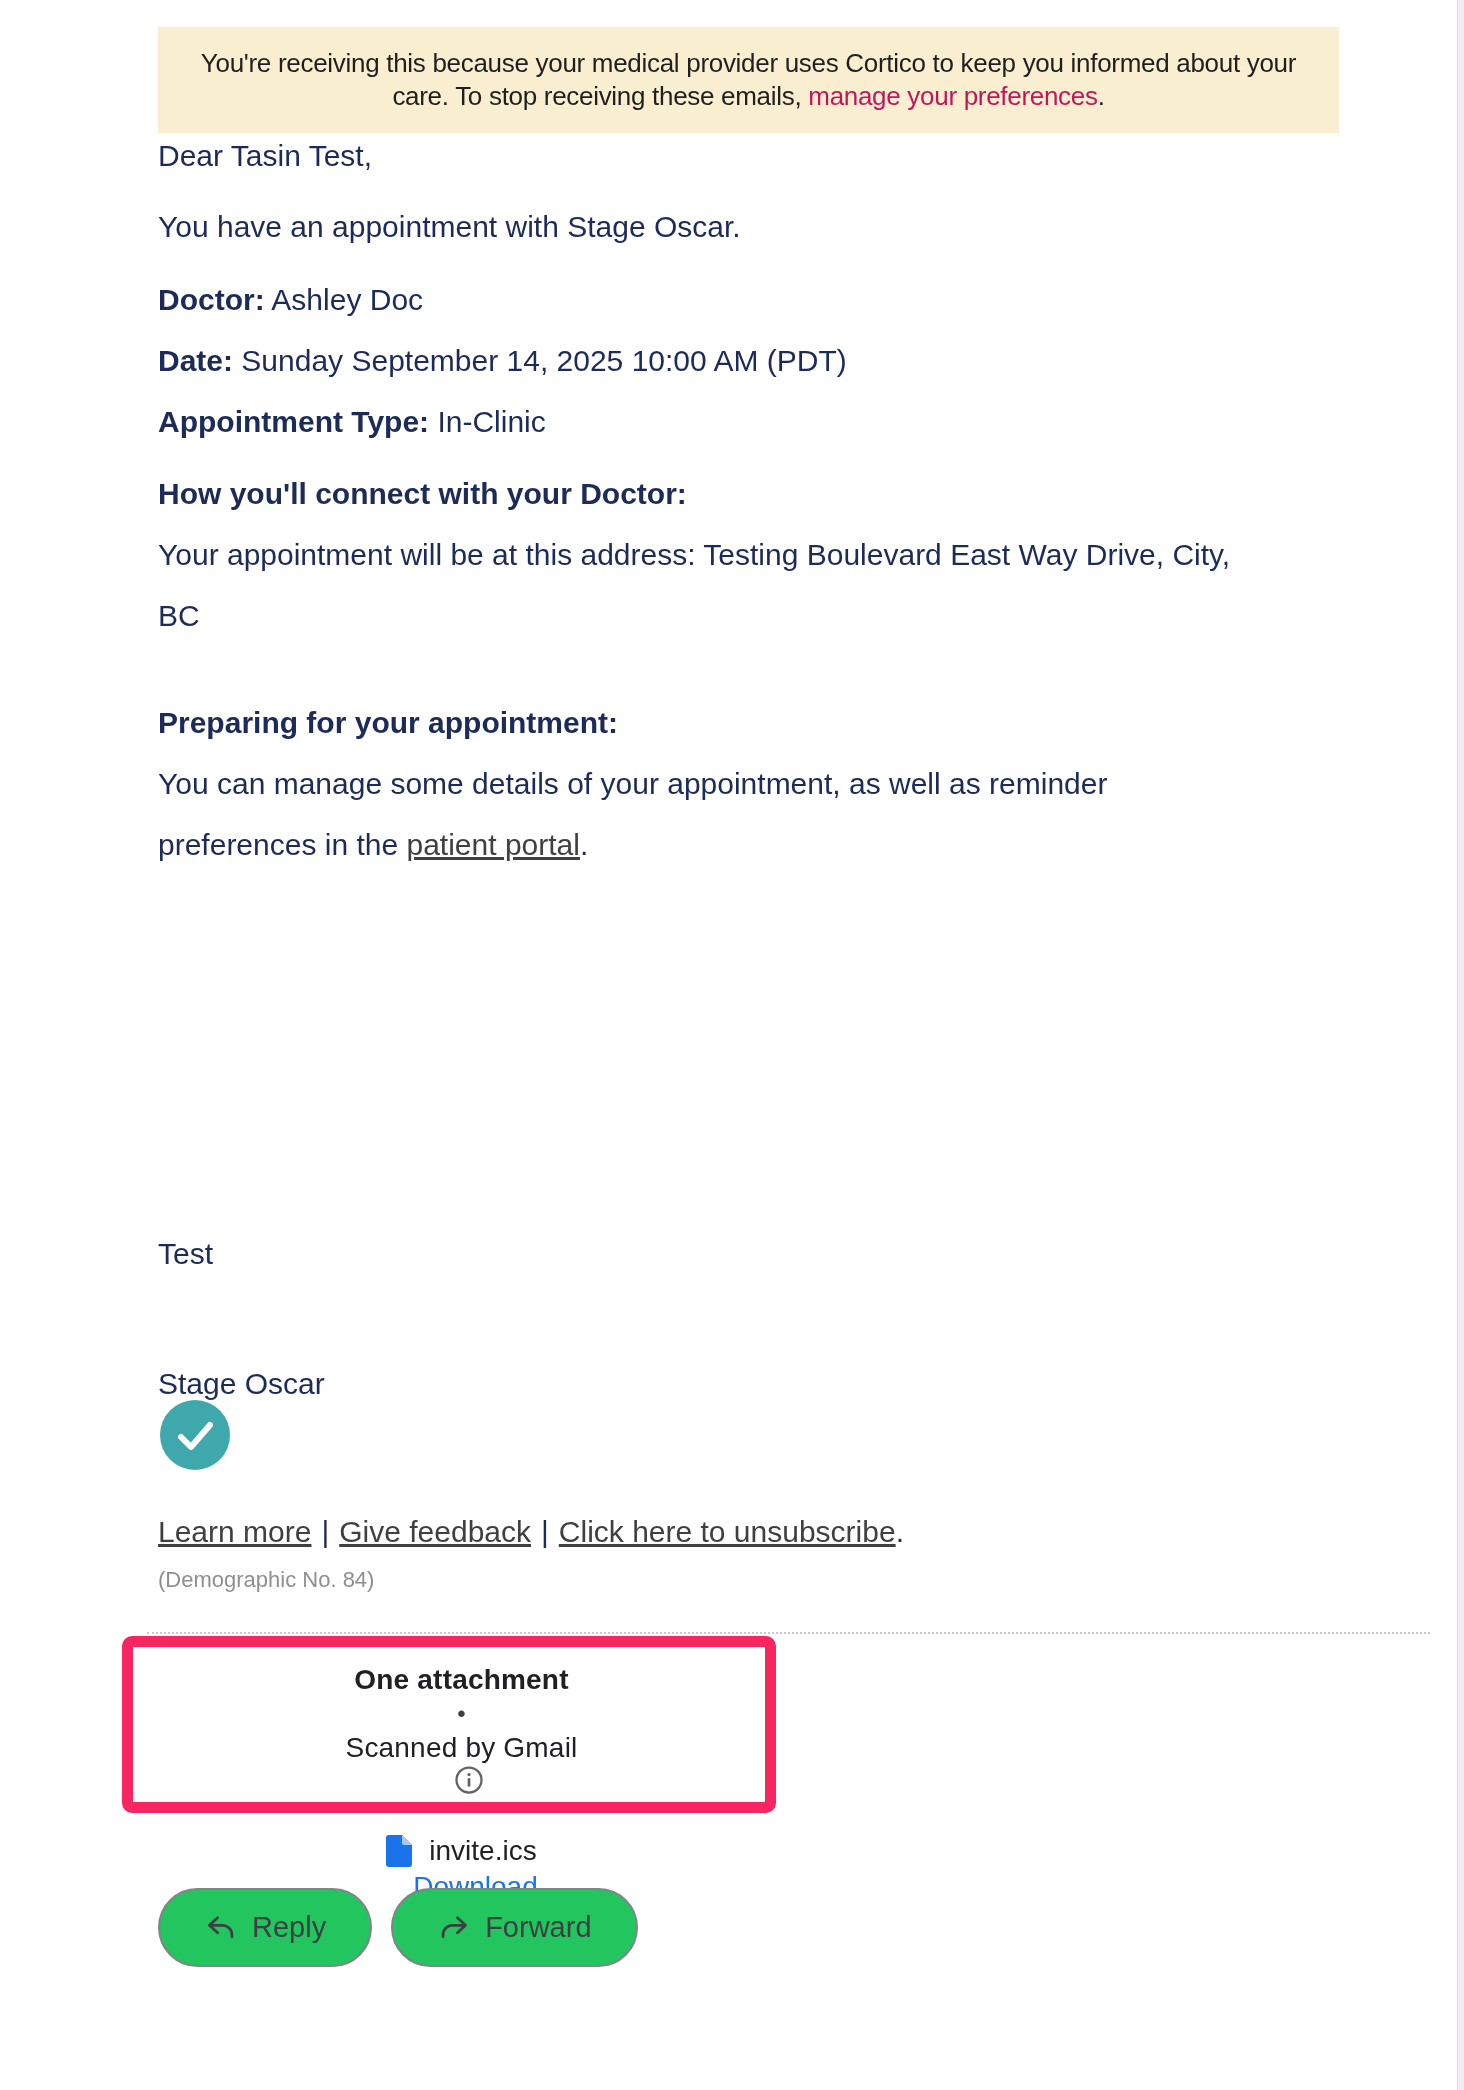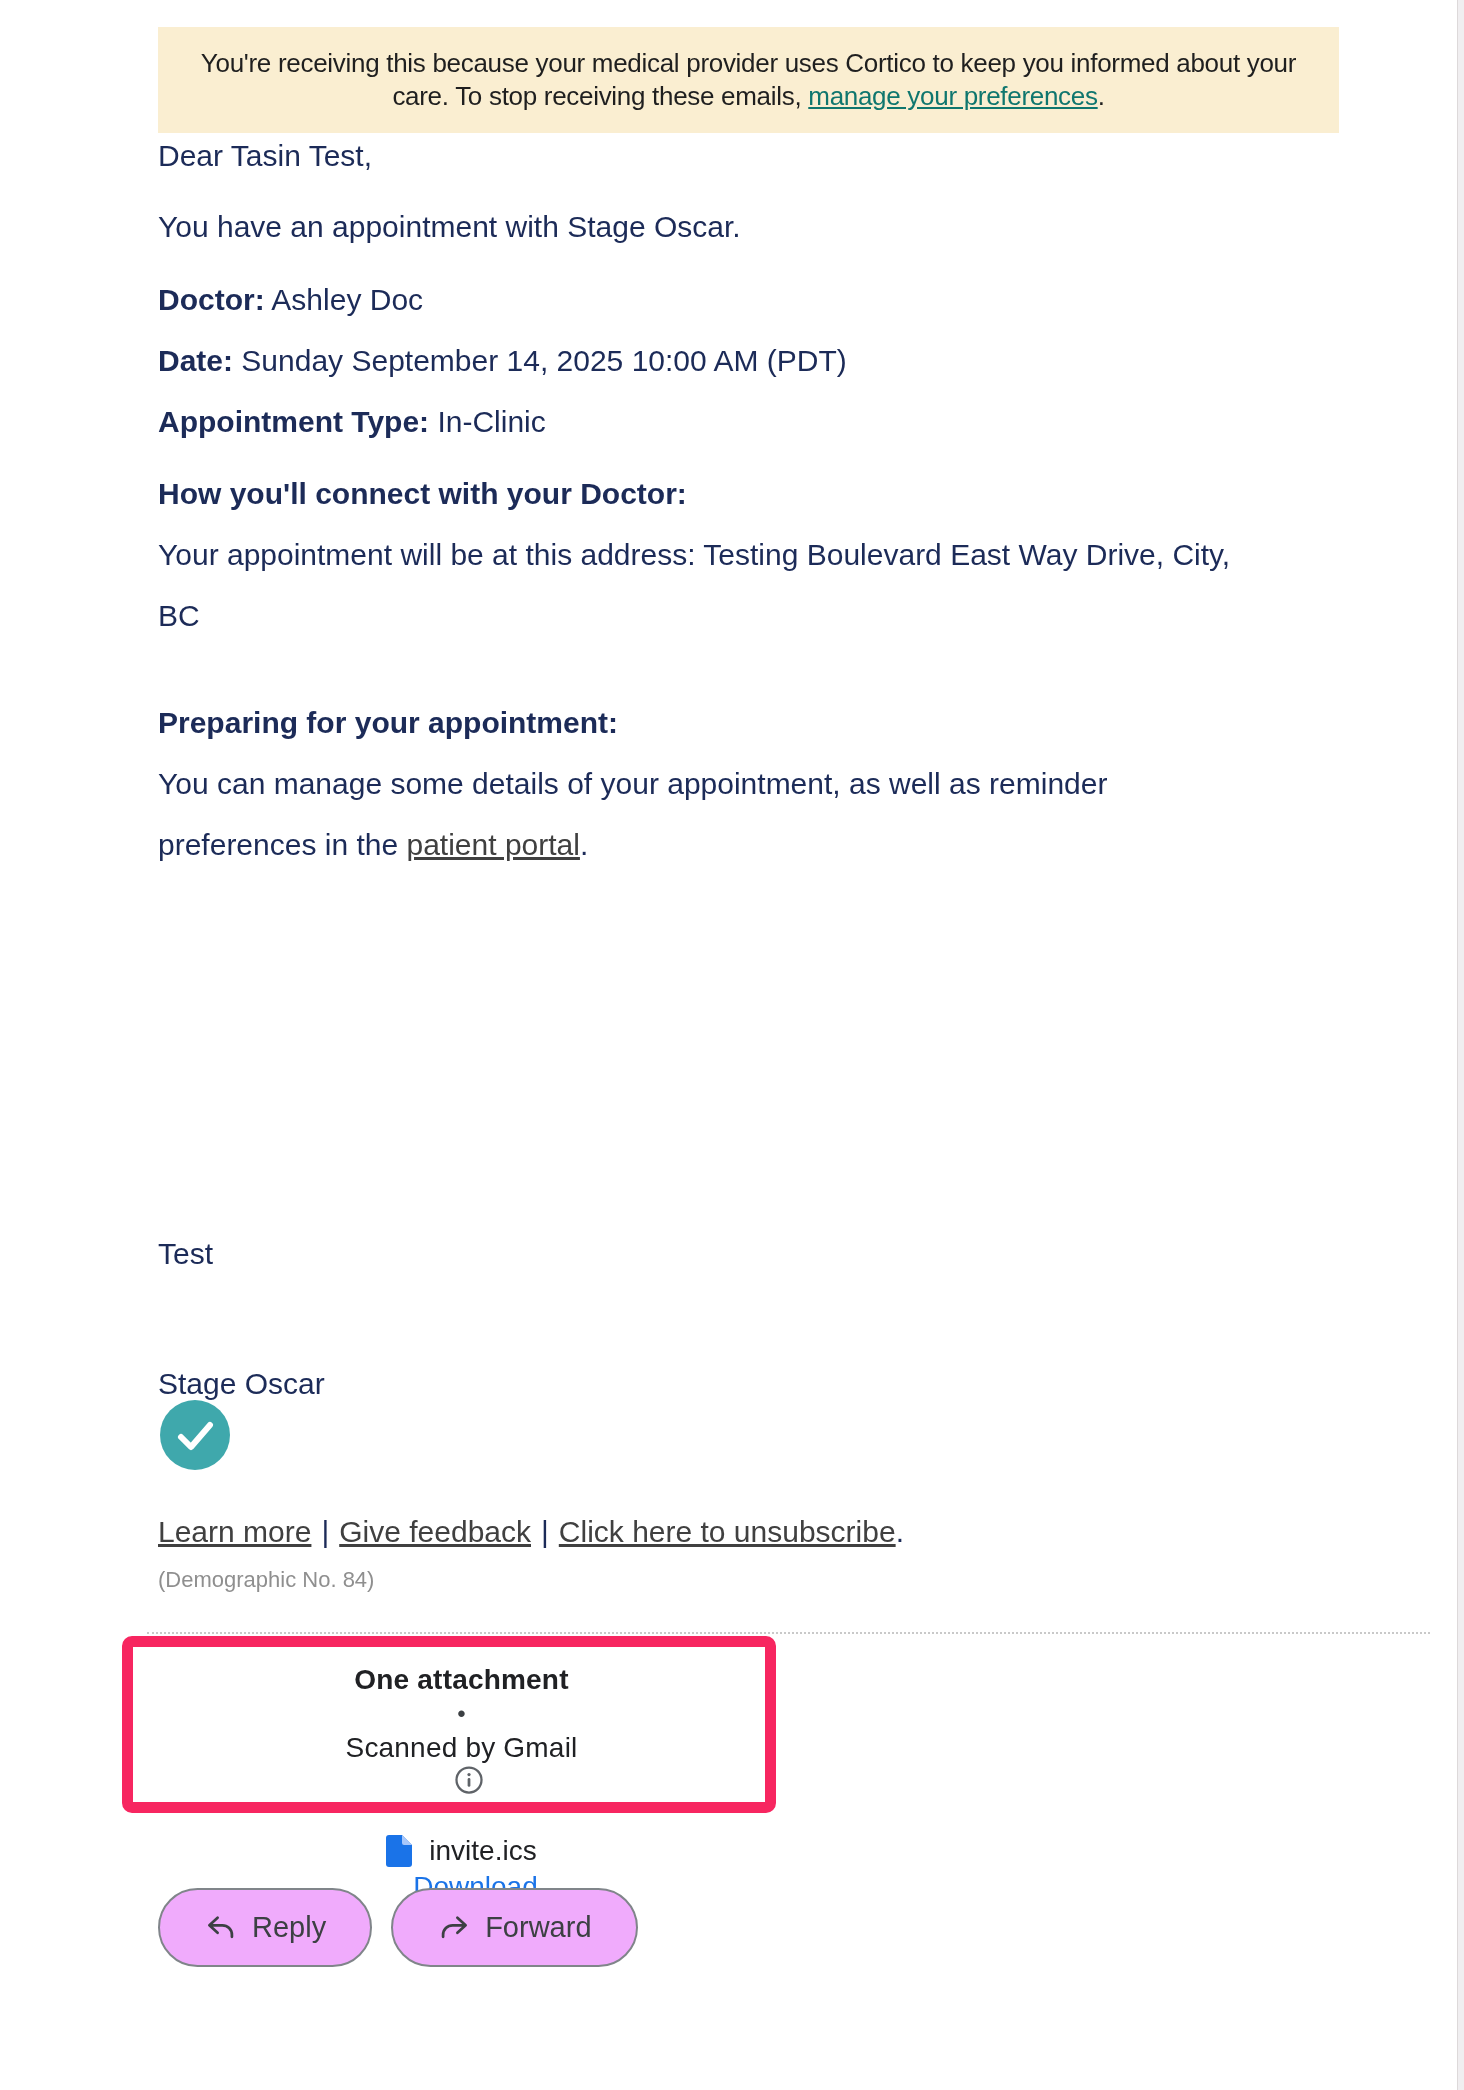--- a/index.html
+++ b/index.html
@@ -29,22 +29,21 @@
     padding: 20px 18px;
     text-align: center;
     font-size: 26px;
     line-height: 33px;
     letter-spacing: -0.3px;
     color: #1f1f1f;
     margin-bottom: 4px;
   }
   .banner .bline { display: block; white-space: nowrap; }
   .banner a, .blink {
-    color: #0f766e;
-    text-decoration: underline;
+    color: #be185d;
     cursor: pointer;
   }
 
   
   .content {
     width: 1270px;
     color: #1c2b58;
     font-size: 30px;
     line-height: 37px;
   }
@@ -122,21 +121,21 @@
 
   
   .actions {
     margin-top: 75px;
     display: flex; gap: 19px;
   }
   .pill-btn {
     height: 79px;
     border: 2px solid #80858a;
     border-radius: 40px;
-    background: #f0abfc;
+    background: #22c55e;
     display: inline-flex; align-items: center;
     padding: 0 44px;
     gap: 14px;
     font-family: "Liberation Sans", "DejaVu Sans", sans-serif;
     font-size: 29px;
     font-weight: 500;
     color: #3c4043;
     cursor: pointer;
   }
 </style>

